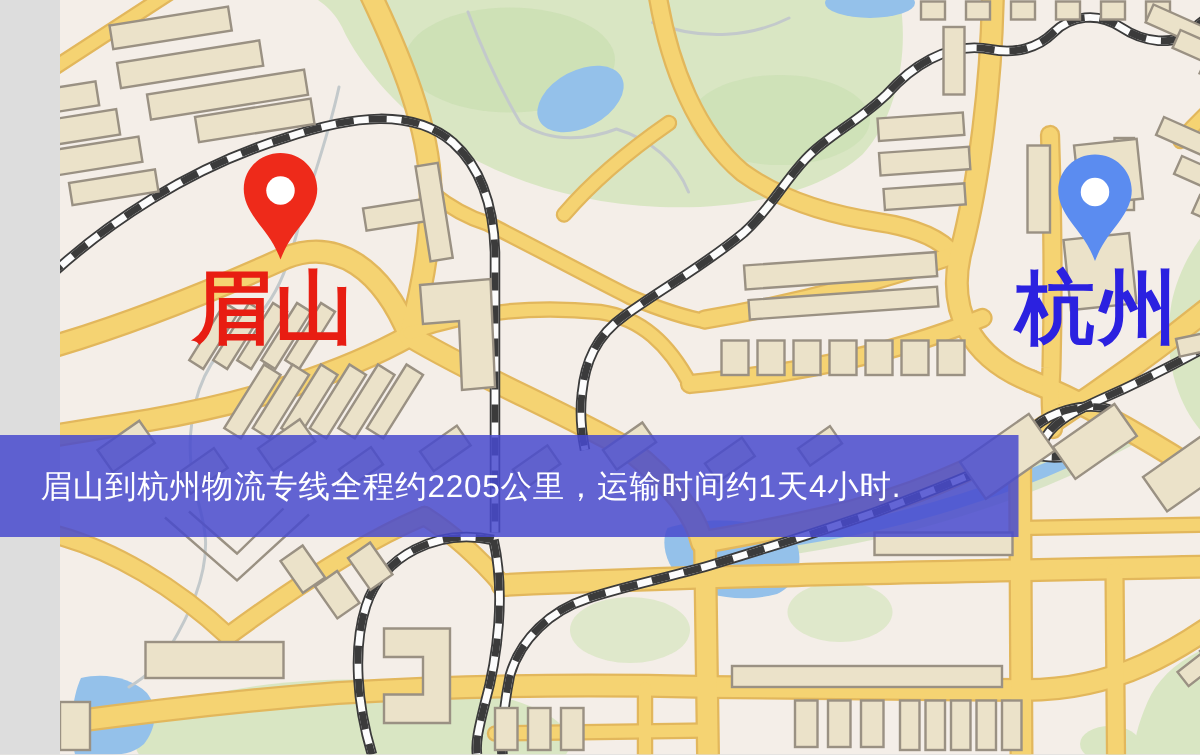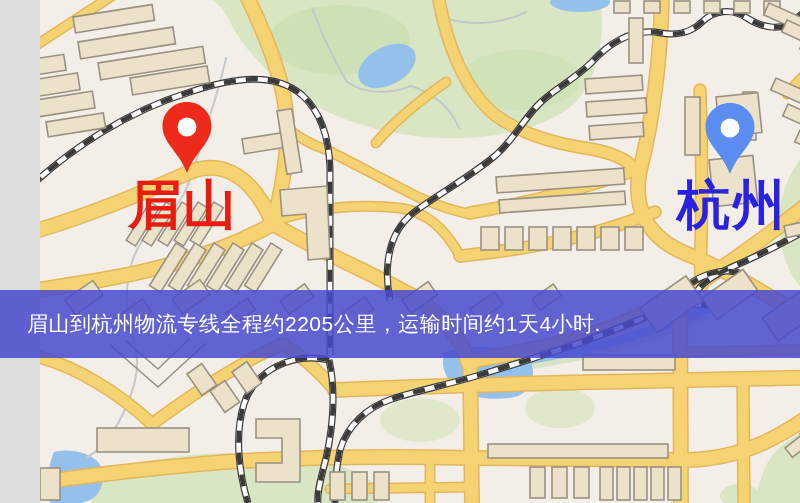--- a/index.html
+++ b/index.html
@@ -10,21 +10,21 @@
   .rc.maj{stroke-width:16}.rc.med{stroke-width:13.5}.rc.min{stroke-width:11}
   .rr.maj{stroke-width:13}.rr.med{stroke-width:10.5}.rr.min{stroke-width:8}
   .rail{fill:none;}
   .rail-base{stroke-width:7;}
   .rail-mid{stroke:#fcfcfc;stroke-width:4.6;}
   .rail-dash{stroke-width:4.6;stroke-dasharray:12 10;}
   .stream{fill:none;stroke-width:2;stroke-linecap:round;}
   .bldg rect,.bldg path{stroke-width:1.6;}
   .city-label{font-size:53px;font-weight:600;letter-spacing:2px;
               font-family:"Liberation Sans","DejaVu Sans",sans-serif;}
-  .banner{position:absolute;left:0;top:290px;width:800px;height:68px;
+  .banner{position:absolute;left:0;top:290px;width:679px;height:68px;
           display:flex;align-items:center;box-sizing:border-box;padding-left:27px;}
   .banner span{font-size:21px;letter-spacing:0.5px;white-space:nowrap;}
 </style>
 </head>
 <body>
 
 <div class="stage">
 <svg viewBox="0 0 800 503" xmlns="http://www.w3.org/2000/svg">
 
   <rect x="0" y="0" width="800" height="503" fill="#f4eee8"></rect>

